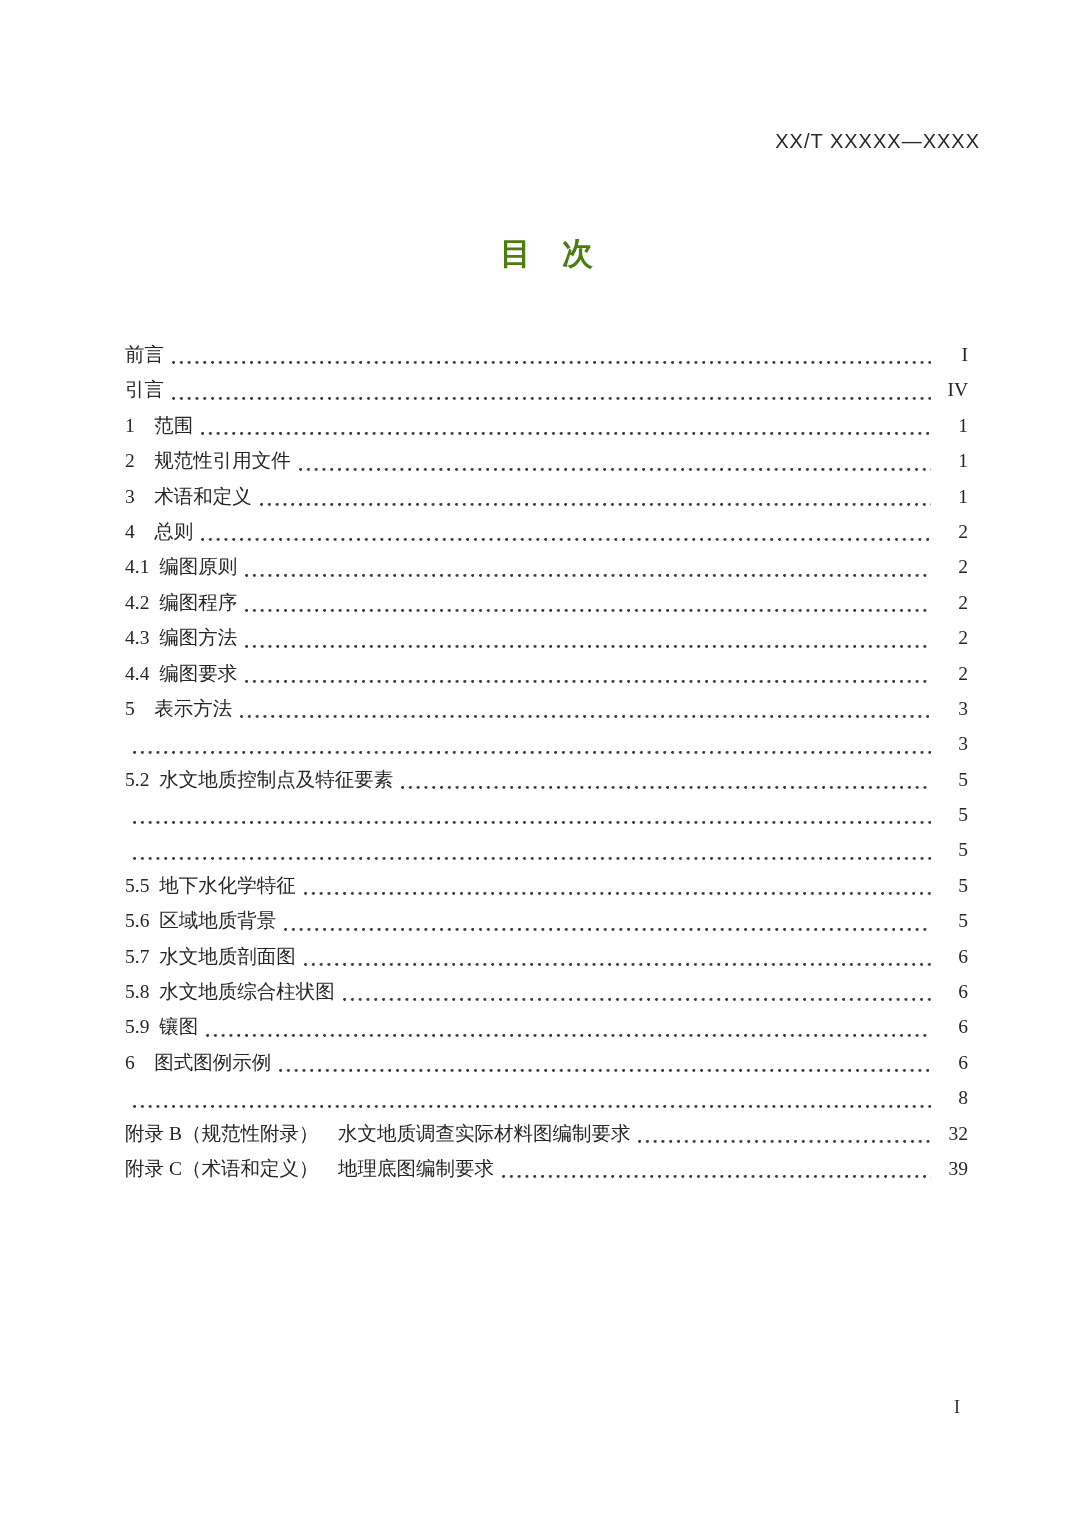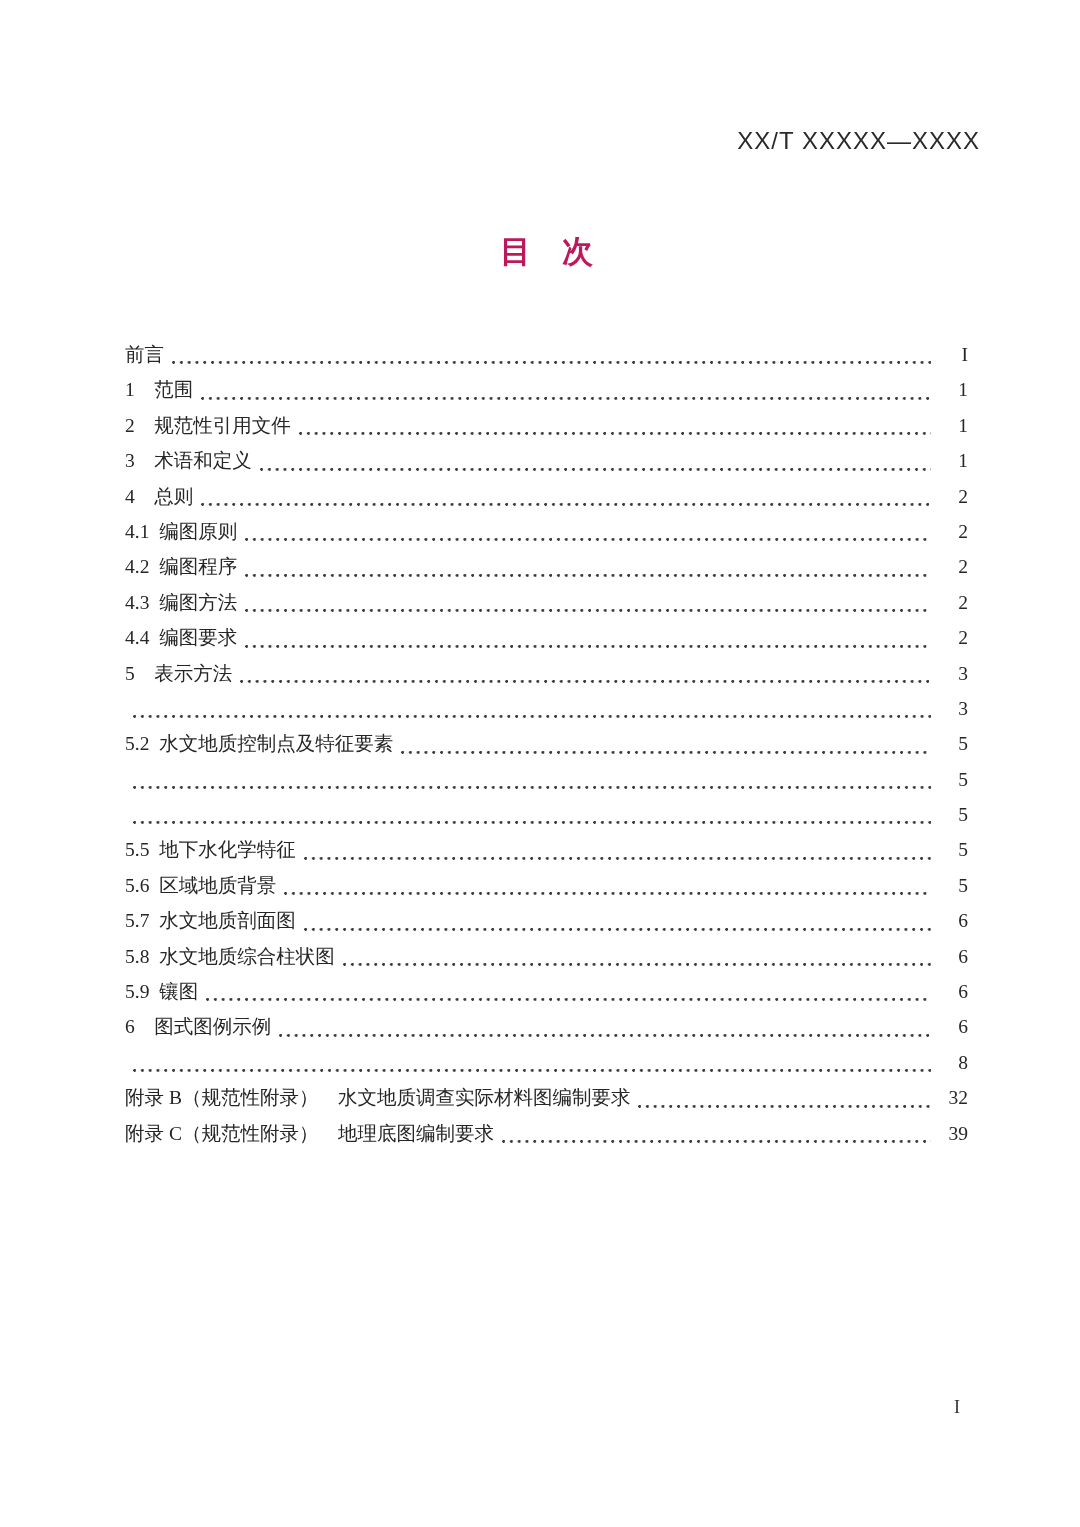--- a/index.html
+++ b/index.html
@@ -14,37 +14,37 @@
     background: #ffffff;
     overflow: hidden;
     font-family: "Liberation Serif", "DejaVu Serif", serif;
     color: #222222;
   }
   .doc-code {
     position: absolute;
     top: 130px;
     right: 100px;
     font-family: "Liberation Sans", "DejaVu Sans", sans-serif;
-    font-size: 24px;
+    font-size: 20px;
     line-height: 22px;
     letter-spacing: 1px;
     color: #2a2a2a;
     white-space: pre;
   }
   .doc-title {
     position: absolute;
     top: 234px;
     left: 125px;
     width: 843px;
     text-align: center;
-    font-family: Liberation Mono, monospace;
+    font-family: Liberation Serif, serif;
     font-weight: 700;
     font-size: 31px;
     line-height: 40px;
-    color: #be185d;
+    color: #4d7c0f;
     white-space: pre;
   }
   .toc {
     position: absolute;
     top: 337px;
     left: 125px;
     width: 843px;
   }
   .toc-row {
     display: flex;
@@ -93,20 +93,25 @@
 
   <div class="doc-title">目　次</div>
 
   <div class="toc">
     <div class="toc-row">
       <span class="toc-label">前言</span>
       <span class="toc-dots"></span>
       <span class="toc-page">I</span>
     </div>
 
+    <div class="toc-row">
+      <span class="toc-label">引言</span>
+      <span class="toc-dots"></span>
+      <span class="toc-page">IV</span>
+    </div>
 
     <div class="toc-row">
       <span class="toc-label">1　范围</span>
       <span class="toc-dots"></span>
       <span class="toc-page">1</span>
     </div>
 
     <div class="toc-row">
       <span class="toc-label">2　规范性引用文件</span>
       <span class="toc-dots"></span>
@@ -217,21 +222,21 @@
       <span class="toc-page">8</span>
     </div>
 
     <div class="toc-row">
       <span class="toc-label">附录 B（规范性附录）　水文地质调查实际材料图编制要求</span>
       <span class="toc-dots"></span>
       <span class="toc-page">32</span>
     </div>
 
     <div class="toc-row">
-      <span class="toc-label">附录 C（规范性附录）　地理底图编制要求</span>
+      <span class="toc-label">附录 C（术语和定义）　地理底图编制要求</span>
       <span class="toc-dots"></span>
       <span class="toc-page">39</span>
     </div>
 
   </div>
 
   <div class="footer-page-num">I</div>
 
 </div>
 

